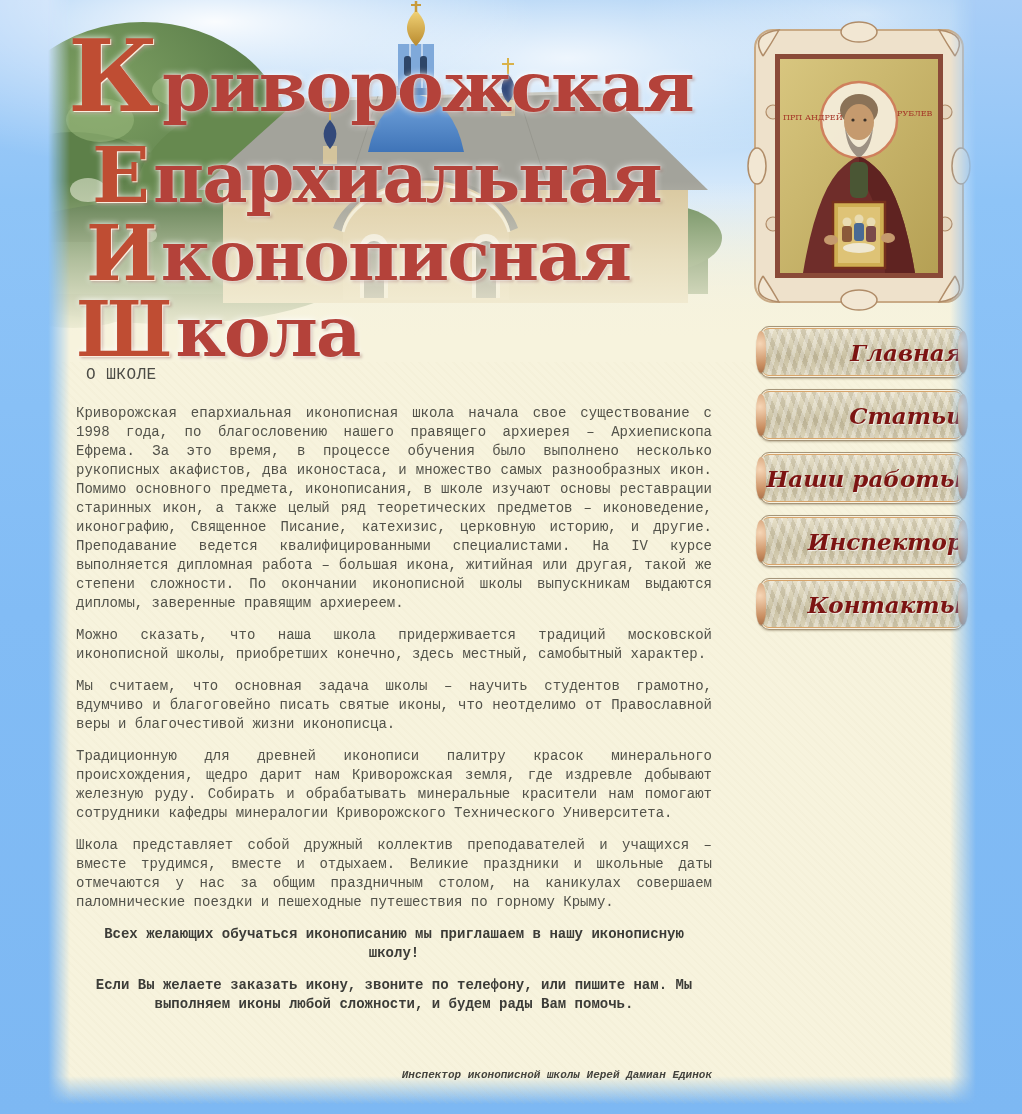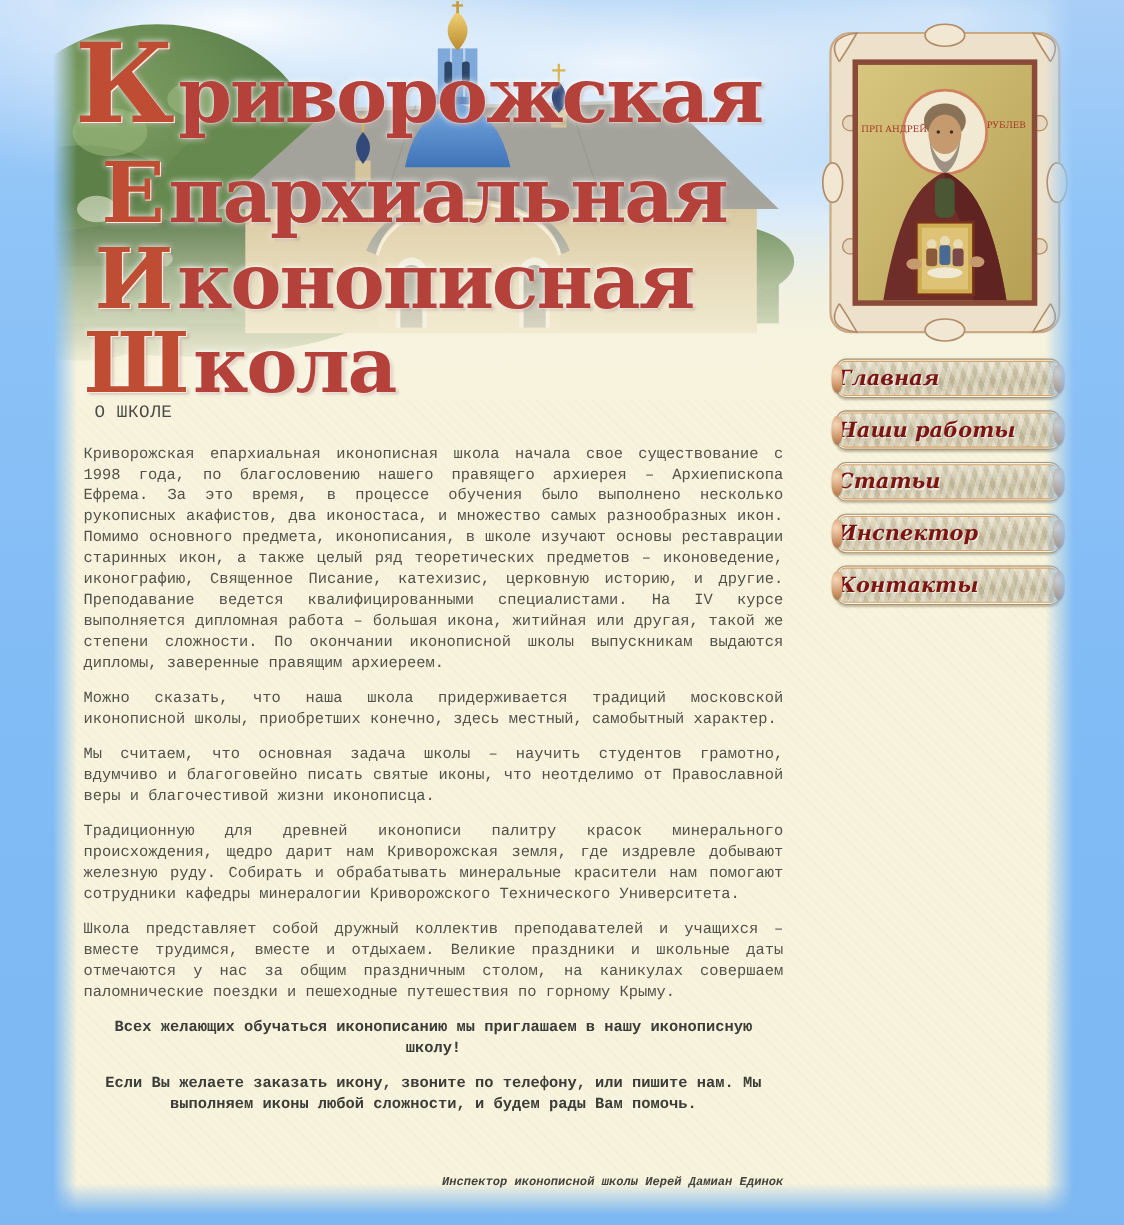--- a/index.html
+++ b/index.html
@@ -45,29 +45,29 @@
   .t-rest{font-size:70px;line-height:1;letter-spacing:-2px;}
   .l1{left:20px;top:26px}.l1 .t-init{font-size:100px;}
   .l2{left:44px;top:138px}
   .l3{left:38px;top:216px}
   .l4{left:28px;top:292px}
   
   .icon-img{position:absolute;left:695px;top:16px;width:232px;height:300px;z-index:3;}
   
   .nav{position:absolute;left:712px;top:326px;width:204px;z-index:4;}
   .navbtn{
-    position:relative;display:flex;align-items:center;justify-content:flex-start;
-    height:36px;margin-bottom:11px;border-radius:9px;box-sizing:border-box;
+    position:relative;display:flex;align-items:center;justify-content:flex-end;
+    height:52px;margin-bottom:11px;border-radius:9px;box-sizing:border-box;
     background:
       repeating-linear-gradient(105deg, rgba(255,255,255,.3) 0 4px, rgba(0,0,0,0) 4px 9px),
       repeating-linear-gradient(65deg, rgba(140,128,98,.22) 0 5px, rgba(0,0,0,0) 5px 11px),
       linear-gradient(180deg,#e9e2cb,#d2caae 45%,#c9c0a2 60%,#ddd5bb);
     border:1px solid #a59579;
     box-shadow:inset 0 0 0 1px #f7f2e2, inset 0 3px 0 -1px #d8a46a, inset 0 -3px 0 -1px #d8a46a, 0 1px 2px rgba(90,70,40,.35);
-    font-family:"DejaVu Serif",serif;font-style:italic;font-weight:bold;font-size:19px;
+    font-family:"DejaVu Serif",serif;font-style:italic;font-weight:bold;font-size:23px;
     color:#7c1412;text-decoration:none;text-shadow:1px 1px 1px rgba(255,255,255,.75);
   }
   .navbtn::before,.navbtn::after{
     content:"";position:absolute;top:4px;bottom:4px;width:10px;border-radius:50% / 40%;
     background:radial-gradient(circle at 40% 30%, #f6d6b6, #c98f62 70%, #a9714a);
     box-shadow:0 1px 1px rgba(90,60,30,.4);
   }
   .navbtn::before{left:-5px}.navbtn::after{right:-5px}
   
   .content{position:absolute;left:28px;top:366px;width:636px;z-index:2;color:#52524a;font-family:Liberation Mono, monospace;}
@@ -226,24 +226,24 @@
       <text class="smalltxt" x="40" y="104" font-size="8" fill="#a43527">ПРП АНДРЕЙ</text>
       <text class="smalltxt" x="154" y="100" font-size="8" fill="#a43527">РУБЛЕВ</text>
     </svg>
   </div>
 
   <nav class="nav">
     <a href="#" class="navbtn">
         <span>Главная</span>
       </a>
     <a href="#" class="navbtn">
+        <span>Статьи</span>
+      </a>
+    <a href="#" class="navbtn">
         <span>Наши работы</span>
-      </a>
-    <a href="#" class="navbtn">
-        <span>Статьи</span>
       </a>
     <a href="#" class="navbtn">
         <span>Инспектор</span>
       </a>
     <a href="#" class="navbtn">
         <span>Контакты</span>
       </a>
   </nav>
 
   <main class="content">

